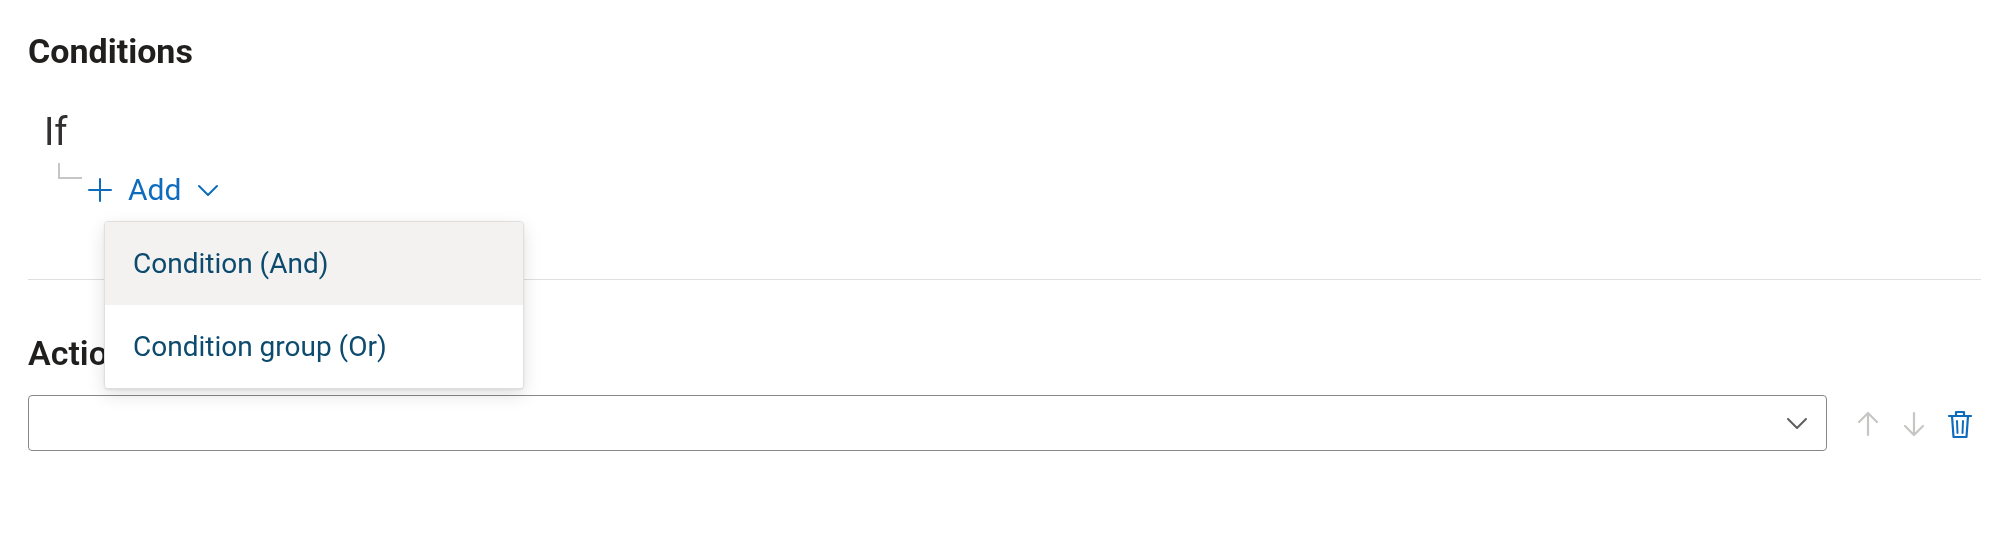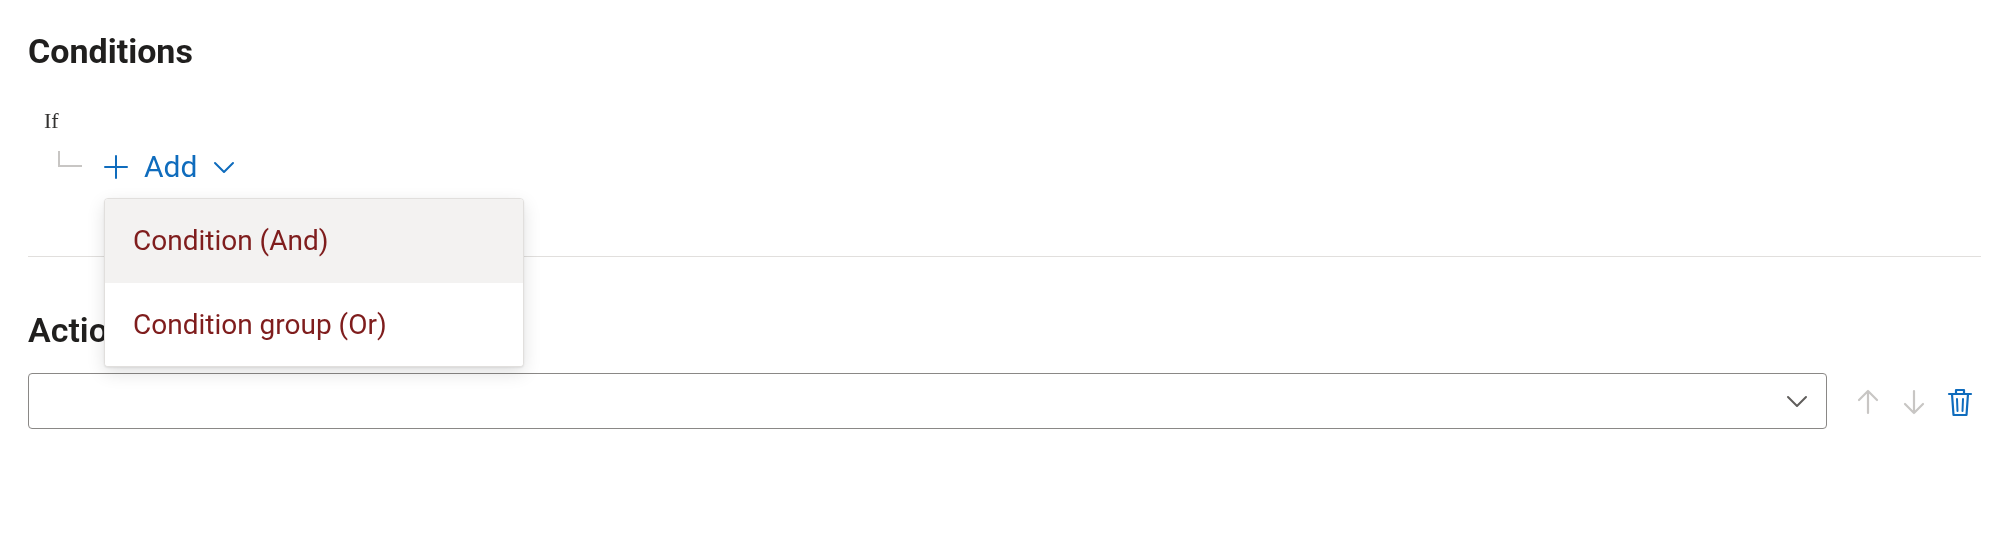--- a/index.html
+++ b/index.html
@@ -14,29 +14,27 @@
     .section-title {
       font-weight: 700;
       font-size: 34px;
       margin-bottom: 30px;
       color: #201f1e;
     }
     .conditions-body {
       padding-left: 16px;
     }
     .if-label {
-      font-size: 22px;
+      font-size: 38px;
       color: #323130;
       margin-bottom: 10px;
-      font-family: Liberation Serif, serif;
     }
     .add-row {
       display: flex;
-      align-items: center;
-      gap: 16px;
+      gap: 0;
       padding-left: 14px;
       position: relative;
     }
     .tree-connector {
       width: 28px;
       height: 20px;
       flex: 0 0 auto;
       position: relative;
     }
     .tree-connector::before {
@@ -91,21 +89,21 @@
       background: #ffffff;
       border: 1px solid #e1dfdd;
       border-radius: 4px;
       box-shadow: 0 6px 18px rgba(0,0,0,0.12), 0 1px 2px rgba(0,0,0,0.08);
       overflow: hidden;
       z-index: 5;
     }
     .dropdown-item {
       padding: 22px 28px;
       font-size: 28px;
-      color: #7f1d1d;
+      color: #0c4a6e;
       cursor: pointer;
       background: #ffffff;
     }
     .dropdown-item.hovered {
       background: #f3f2f1;
     }
 
     .divider {
       height: 1px;
       background: #e1dfdd;

